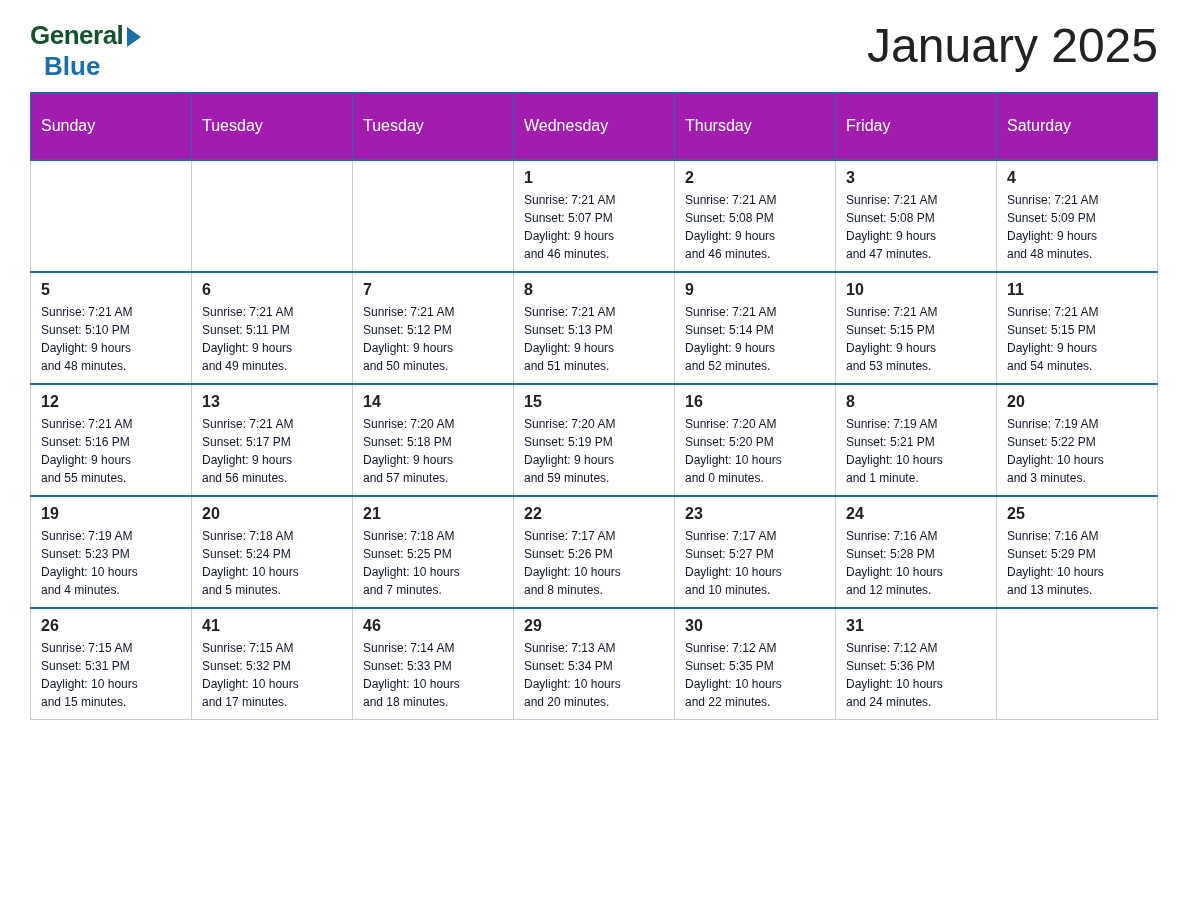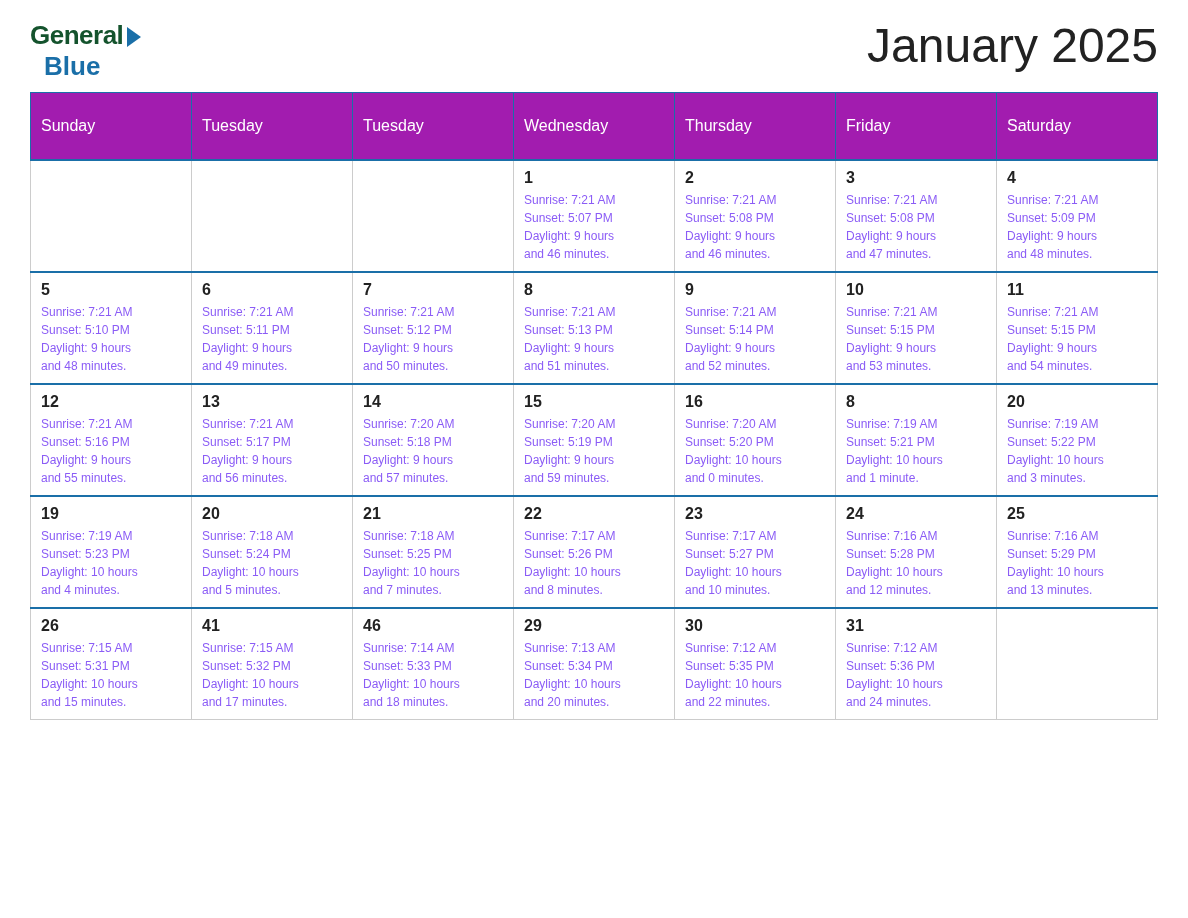--- a/index.html
+++ b/index.html
@@ -89,21 +89,21 @@
       border-top: 2px solid #1a6fa8;
     }
     .day-number {
       font-size: 16px;
       font-weight: bold;
       color: #222;
       margin-bottom: 4px;
     }
     .day-info {
       font-size: 12px;
-      color: #8b5cf6;
+      color: #0f172a;
       line-height: 1.5;
     }
     .empty-cell {
       background: #fff;
     }
     .logo-line2 {
       display: flex;
       margin-left: 2px;
     }
   </style>

